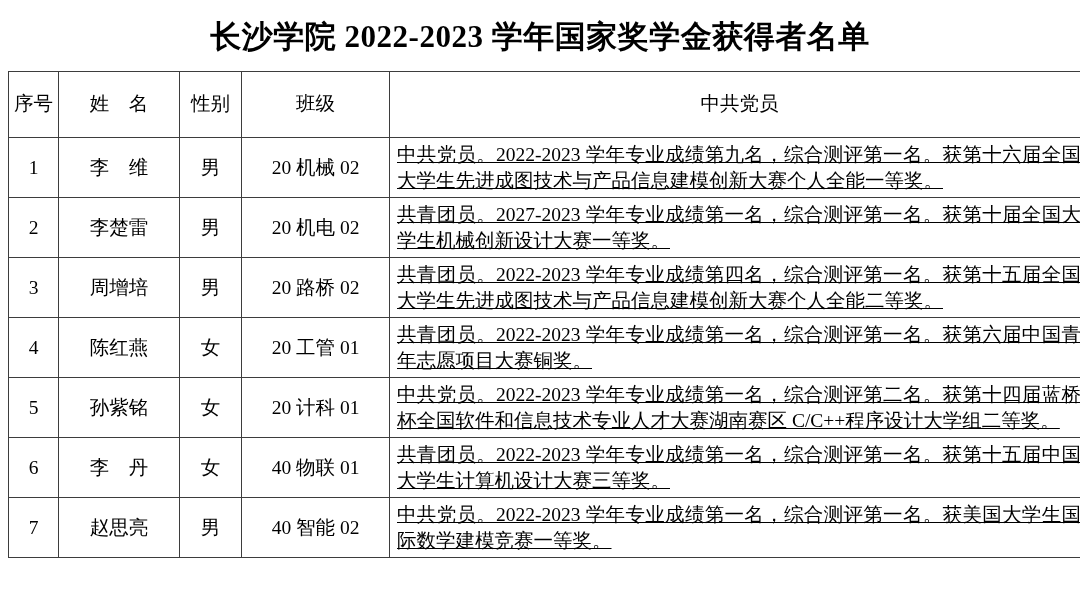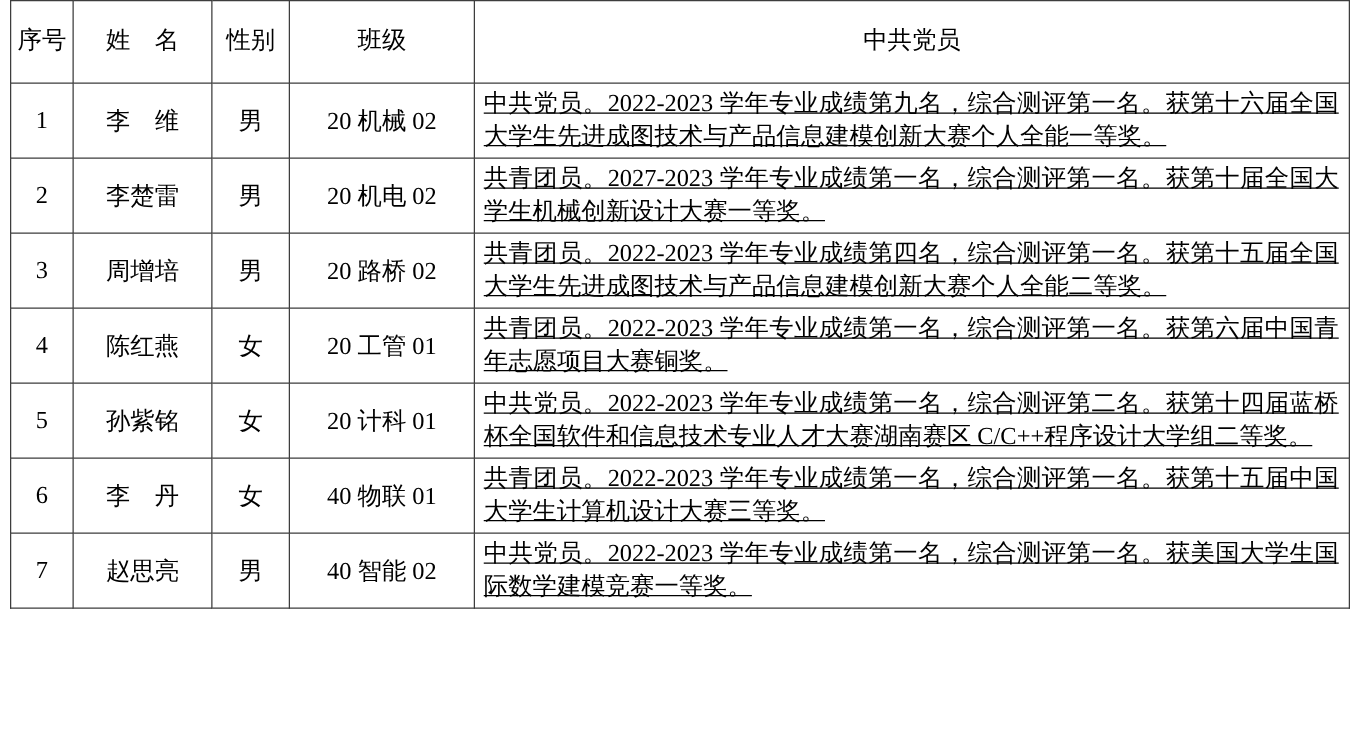--- a/index.html
+++ b/index.html
@@ -39,21 +39,21 @@
     vertical-align: middle;
     color: #000000;
   }
   .award-table thead th {
     height: 66px;
     text-align: center;
     padding: 2px 5px;
     line-height: 1.45;
   }
   .col-index   { width: 50px; }
-  .col-name    { width: 111px; }
+  .col-name    { width: 121px; }
   .col-gender  { width: 62px; }
   .col-class   { width: 148px; }
   .col-profile { width: 700px; }
   .cell-center {
     text-align: center;
     padding: 4px 4px;
     height: 60px;
   }
   .cell-profile {
     text-align: justify;
@@ -63,20 +63,21 @@
     text-decoration: underline;
   }
   
   th.col-index { padding: 2px 10px; }
 </style>
 </head>
 <body>
 
 <div class="page">
 
+  <h1 class="doc-title">长沙学院 2022-2023 学年国家奖学金获得者名单</h1>
 
   <table class="award-table">
     <colgroup>
       <col class="col-index">
       <col class="col-name">
       <col class="col-gender">
       <col class="col-class">
       <col class="col-profile">
     </colgroup>
     <thead>

